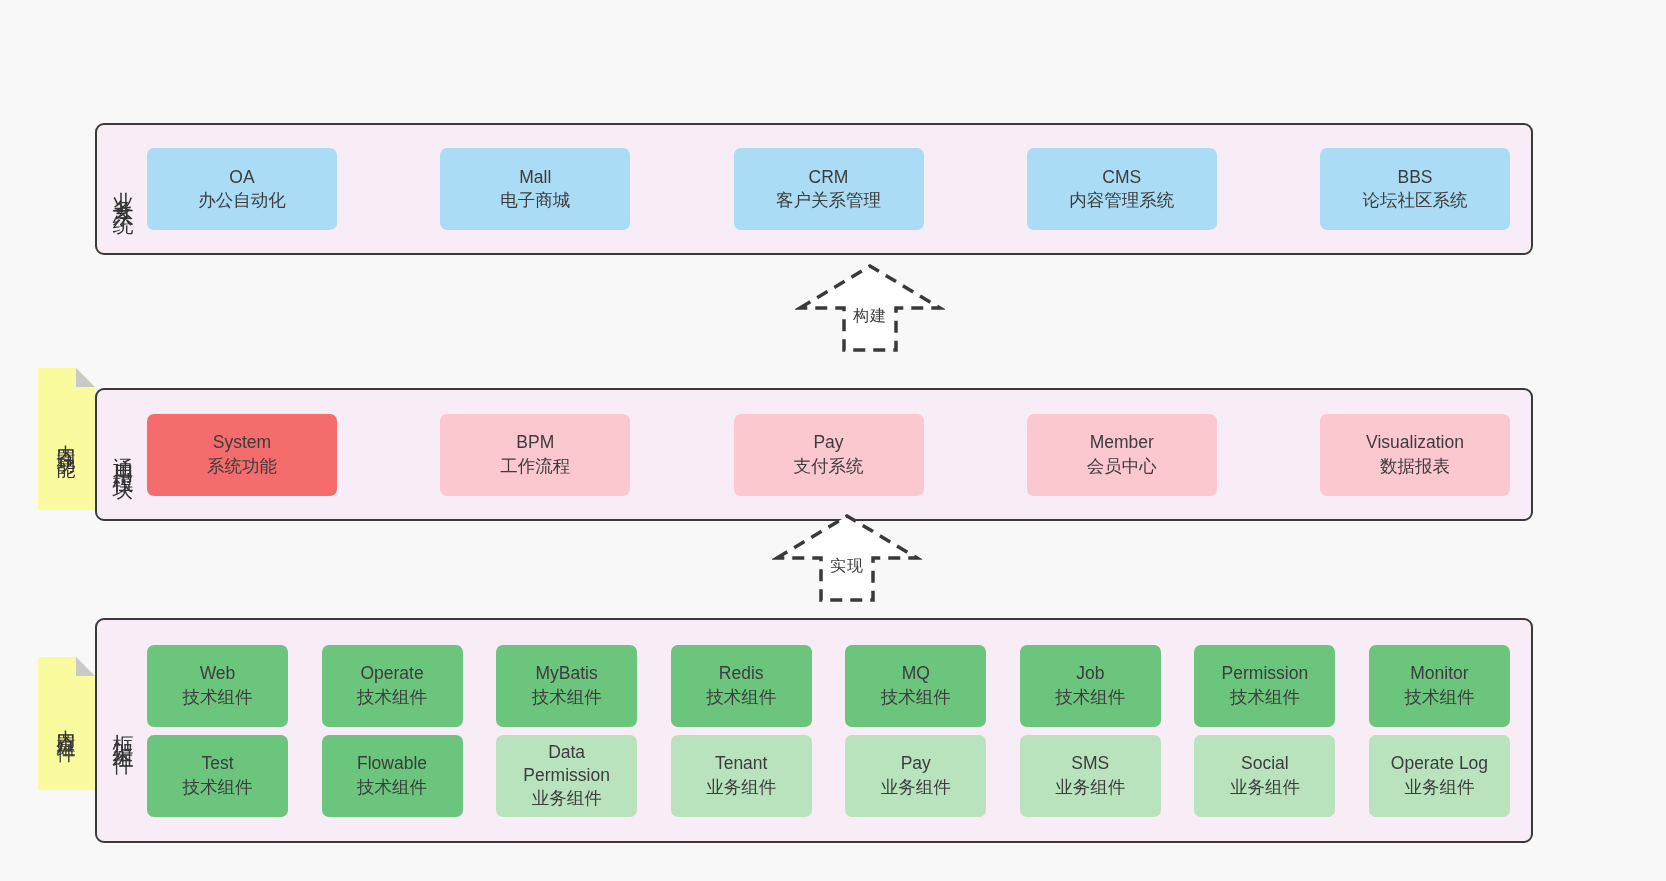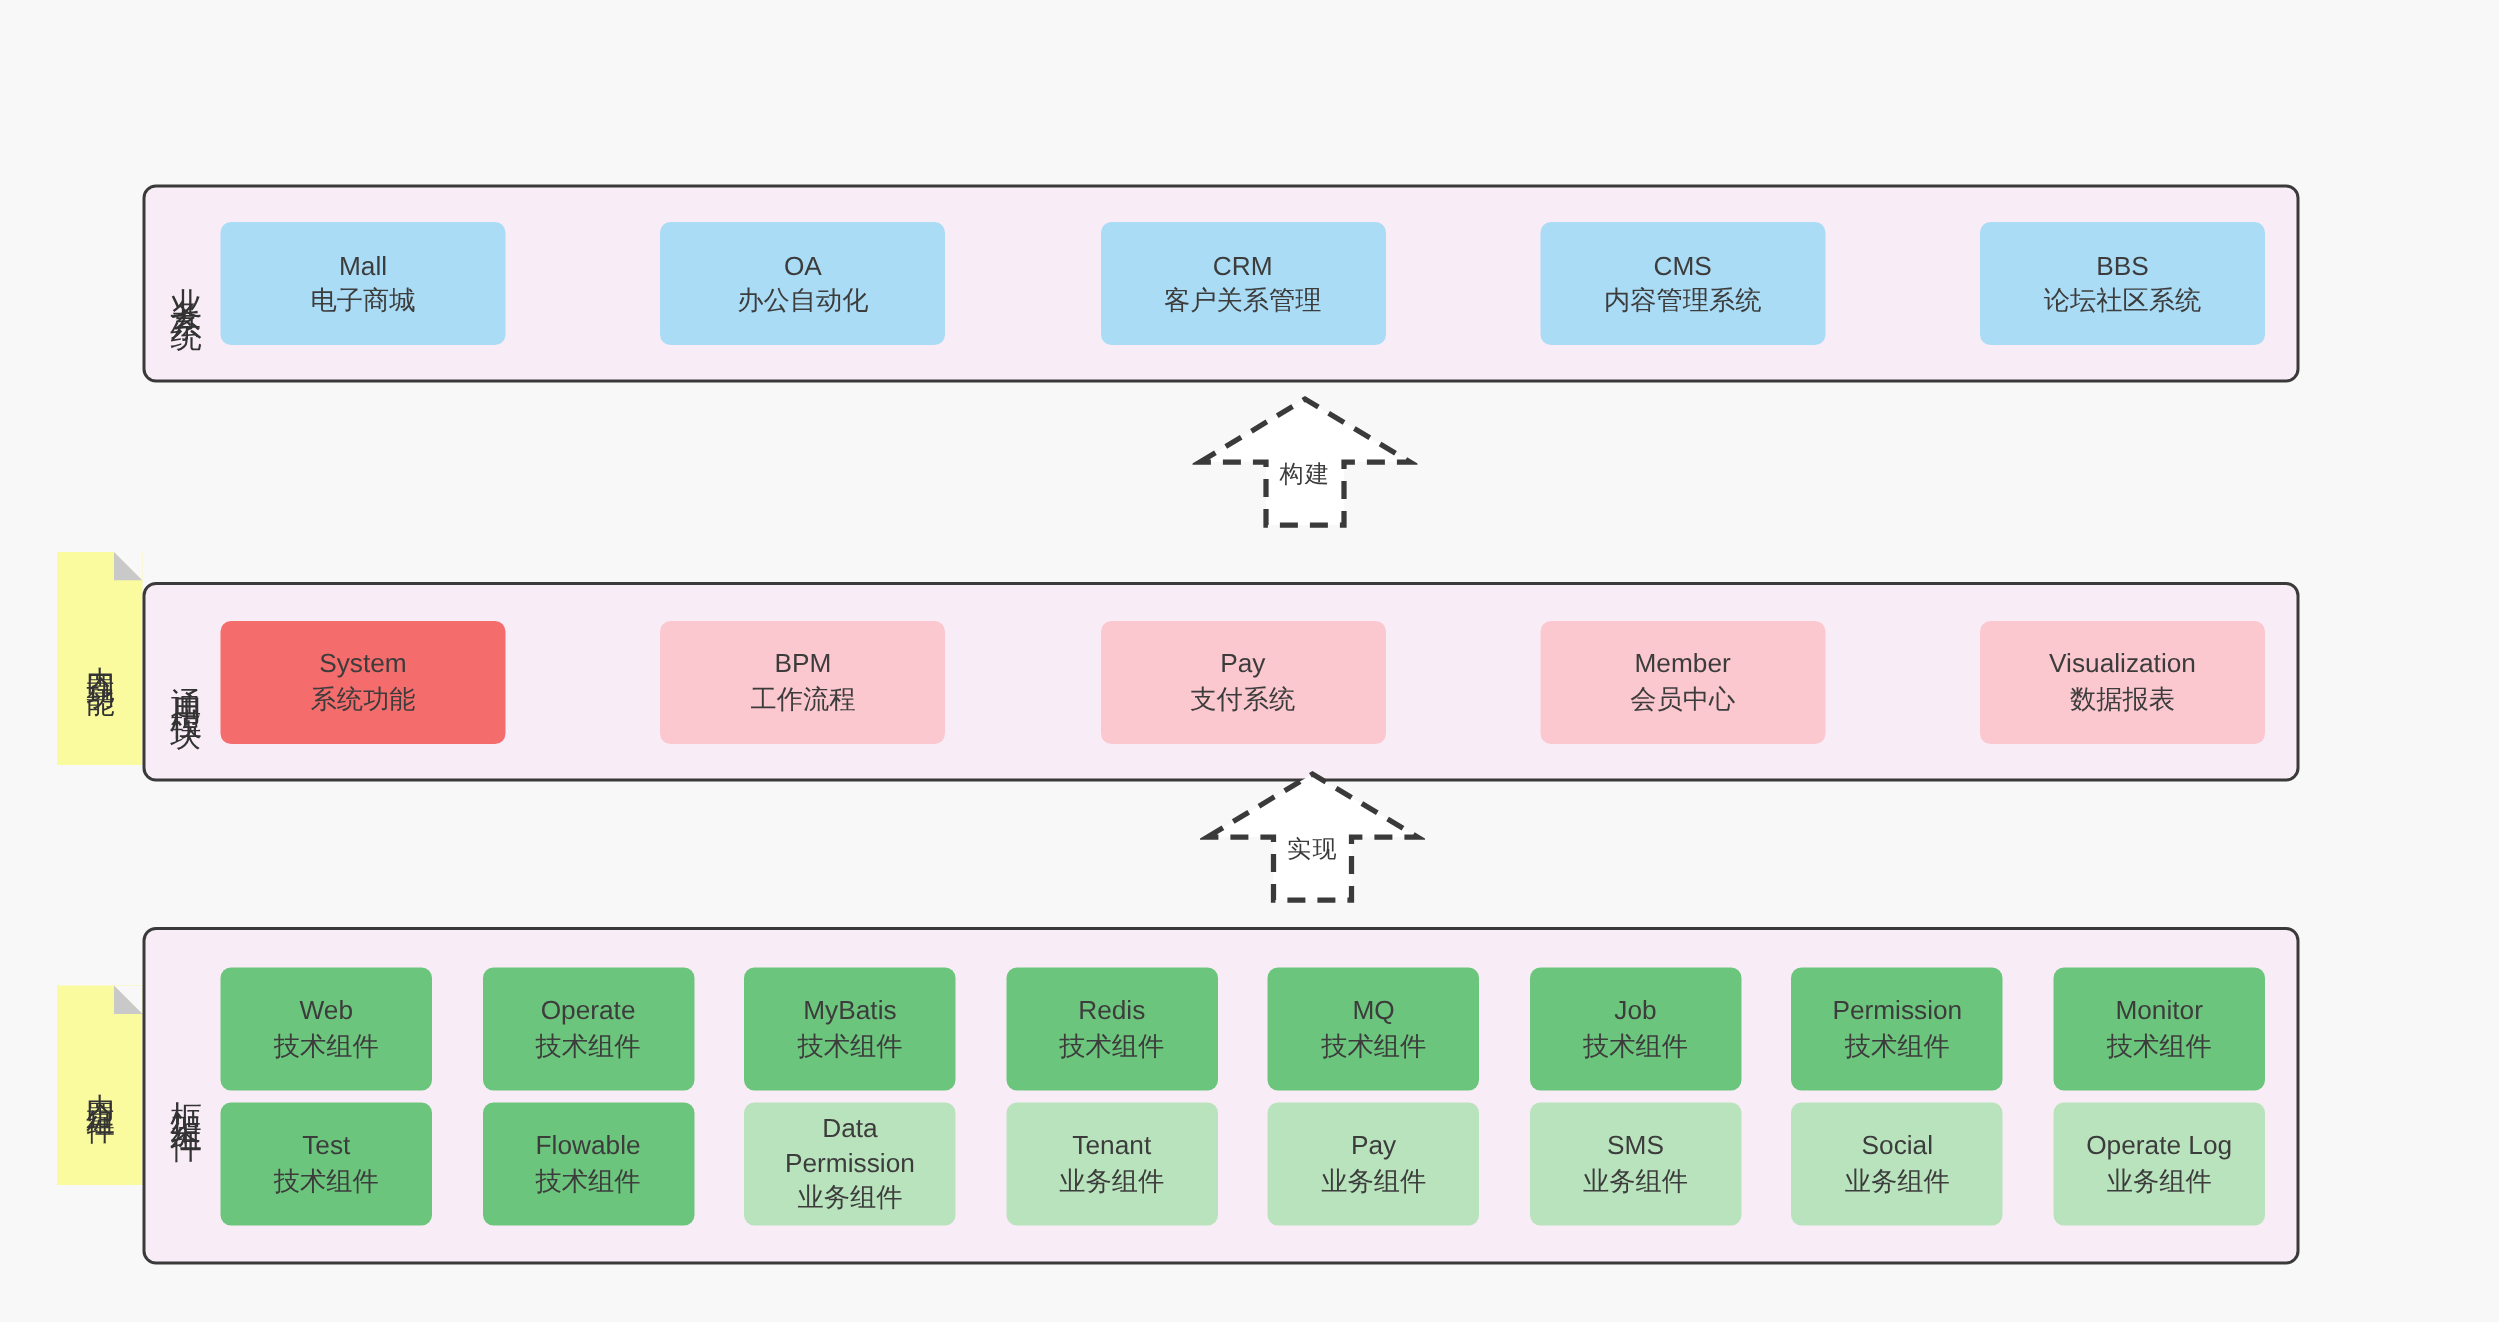--- a/index.html
+++ b/index.html
@@ -56,21 +56,21 @@
   #note1{top:368px;height:142px;}
   #note2{top:657px;height:133px;}
   .note .vtext{
     writing-mode:vertical-rl;text-orientation:upright;
     font-size:19px;letter-spacing:5px;line-height:1;color:#333;
   }
   .fold{position:absolute;top:0;right:0;display:block;}
   
   .arrow{position:absolute;width:150px;height:92px;z-index:2;}
   #arrow1{left:795px;top:262px;}
-  #arrow2{left:800px;top:512px;}
+  #arrow2{left:772px;top:512px;}
   .arrow svg{display:block;}
   .arrow-label{
     position:absolute;left:0;right:0;top:44px;text-align:center;
     font-size:16px;color:#3c3c3c;letter-spacing:1px;
   }
 </style>
 </head>
 <body>
 
 <div class="canvas">
@@ -87,26 +87,26 @@
     <svg class="fold" width="19" height="19">
       <polygon points="0,0 19,0 19,19" style="fill:var(--page-bg,#f8f8f8)"></polygon>
       <polygon points="0,0 19,19 0,19" style="fill:var(--note-fold,#c9c9c9)"></polygon>
     </svg>
   </div>
 
   <div class="band" id="band1">
     <span class="vlabel">业务系统</span>
     <div class="boxes">
       <div class="bx bx-lg c-blue">
+        <div class="nm">OA</div>
+        <div class="ds">办公自动化</div>
+      </div>
+      <div class="bx bx-lg c-blue">
         <div class="nm">Mall</div>
         <div class="ds">电子商城</div>
-      </div>
-      <div class="bx bx-lg c-blue">
-        <div class="nm">OA</div>
-        <div class="ds">办公自动化</div>
       </div>
       <div class="bx bx-lg c-blue">
         <div class="nm">CRM</div>
         <div class="ds">客户关系管理</div>
       </div>
       <div class="bx bx-lg c-blue">
         <div class="nm">CMS</div>
         <div class="ds">内容管理系统</div>
       </div>
       <div class="bx bx-lg c-blue">

